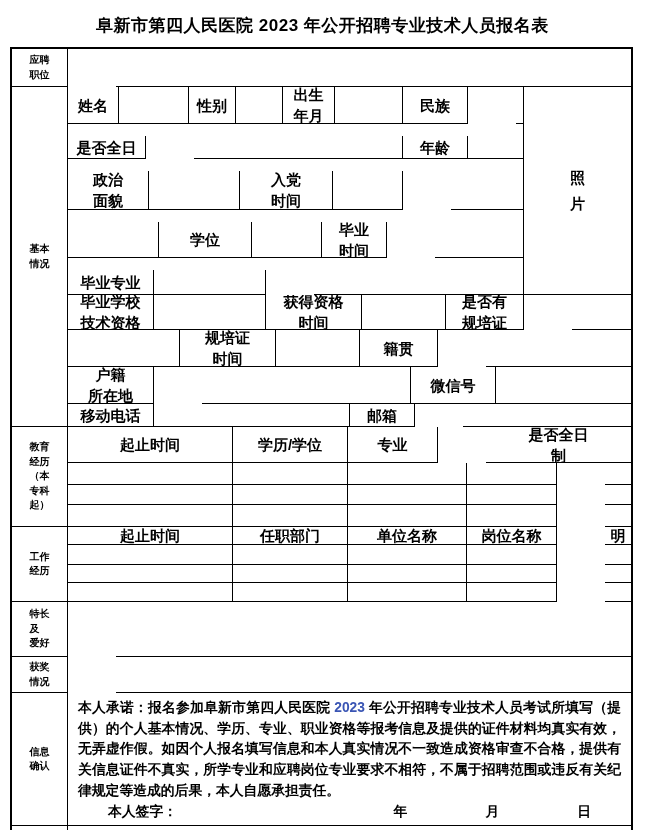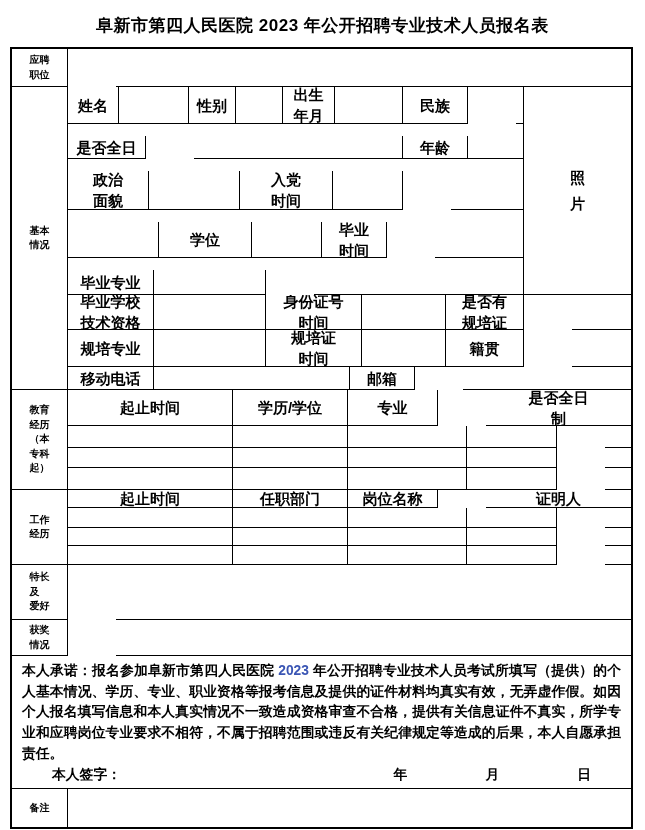--- a/index.html
+++ b/index.html
@@ -141,35 +141,41 @@
             <div class="c v grow last"></div>
           </div>
         </div>
         <div class="photo-cell">照
 片</div>
       </div>
       <div class="r h35">
         <div class="c w86">毕业学校
 技术资格</div>
         <div class="c v w112"></div>
-        <div class="c w96">身份证号
+        <div class="c w96">获得资格
 时间</div>
         <div class="c v w84"></div>
         <div class="c w78b">是否有
 规培证</div>
         <div class="c v grow last"></div>
       </div>
       <div class="r h37">
-        <div class="c w86">规培专业</div>
         <div class="c v w112"></div>
         <div class="c w96">规培证
 时间</div>
         <div class="c v w84"></div>
         <div class="c w78b">籍贯</div>
         <div class="c v grow last"></div>
+      </div>
+      <div class="r h37">
+        <div class="c w86">户籍
+所在地</div>
+        <div class="c v grow"></div>
+        <div class="c w85">微信号</div>
+        <div class="c v w135 last"></div>
       </div>
       <div class="r h23">
         <div class="c w86">移动电话</div>
         <div class="c v w196"></div>
         <div class="c w65">邮箱</div>
         <div class="c v grow last"></div>
       </div>
     </div>
   </div>
 
@@ -211,20 +217,21 @@
     </div>
   </div>
 
   <div class="sec">
     <div class="sec-label">工作
 经历</div>
     <div class="sec-body">
       <div class="r h18">
         <div class="c w165">起止时间</div>
         <div class="c w115">任职部门</div>
+        <div class="c w119">单位名称</div>
         <div class="c w90">岗位名称</div>
         <div class="c grow last">证明人</div>
       </div>
       <div class="r h20">
         <div class="c v w165"></div>
         <div class="c v w115"></div>
         <div class="c v w119"></div>
         <div class="c v w90"></div>
         <div class="c v grow last"></div>
       </div>
@@ -260,20 +267,22 @@
     <div class="sec-label h36">获奖
 情况</div>
     <div class="sec-body">
       <div class="r h36">
         <div class="c v grow last"></div>
       </div>
     </div>
   </div>
 
   <div class="sec">
+    <div class="sec-label h133">信息
+确认</div>
     <div class="confirm-body">
       <p><span>本人承诺：报名参加阜新市第四人民医院 </span><span class="year-blue">2023</span><span> 年公开招聘专业技术人员考试所填写（提供）的个人基本情况、学历、专业、职业资格等报考信息及提供的证件材料均真实有效，无弄虚作假。如因个人报名填写信息和本人真实情况不一致造成资格审查不合格，提供有关信息证件不真实，所学专业和应聘岗位专业要求不相符，不属于招聘范围或违反有关纪律规定等造成的后果，本人自愿承担责任。</span></p>
       <div class="sig-row">
         <span class="sig-label">本人签字：</span>
         <span class="sig-year">年</span>
         <span class="sig-month">月</span>
         <span class="sig-day">日</span>
       </div>
     </div>
   </div>

